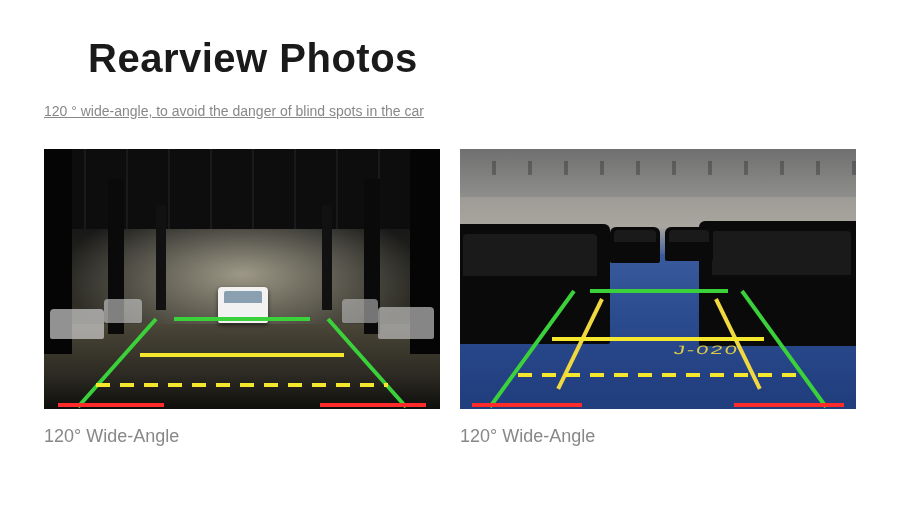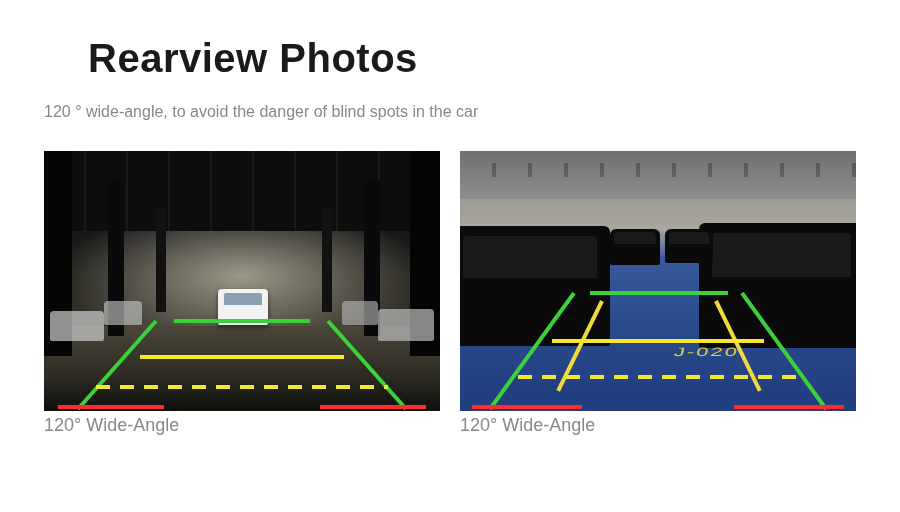--- a/index.html
+++ b/index.html
@@ -12,44 +12,45 @@
     }
     .title {
       font-size: 40px;
       font-weight: 700;
       color: #1a1a1a;
       letter-spacing: 0.5px;
       margin-bottom: 22px;
       margin-left: 44px;
     }
     .subtitle {
-      font-size: 16px;
+      font-size: 14px;
       color: #888888;
       font-weight: 400;
       margin-bottom: 30px;
+      text-decoration: underline;
     }
     .photos {
       display: flex;
       gap: 20px;
     }
     .photo-block {
       display: flex;
       flex-direction: column;
       width: 396px;
     }
     .photo-frame {
       width: 396px;
       height: 260px;
       position: relative;
       overflow: hidden;
     }
     .caption {
       font-size: 18px;
       color: #888888;
-      margin-top: 4px;
+      margin-top: 17px;
     }
     
     .scene1 {
       background:
         radial-gradient(ellipse 70% 45% at 50% 48%, rgba(255,248,220,0.55) 0%, rgba(255,248,220,0) 65%),
         linear-gradient(180deg, #0a0a0a 0%, #161616 28%, #2b2a24 55%, #3b382e 75%, #141414 100%);
       position: relative;
     }
     .scene1 .ceiling { position:absolute; top:0; left:0; right:0; height:80px;
       background: repeating-linear-gradient(90deg, #0d0d0d 0 40px, #1a1a1a 40px 42px);

